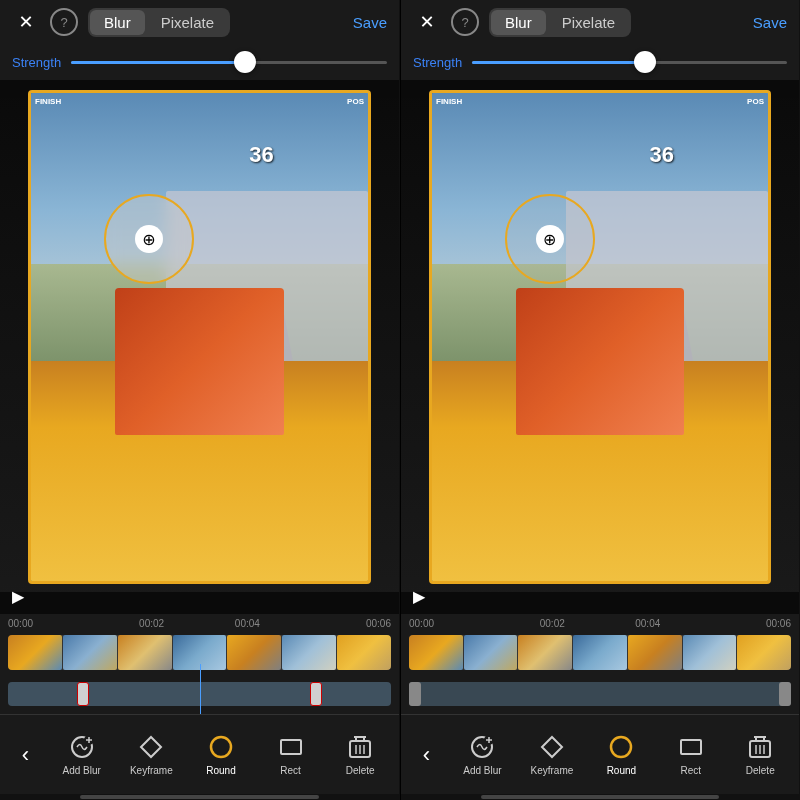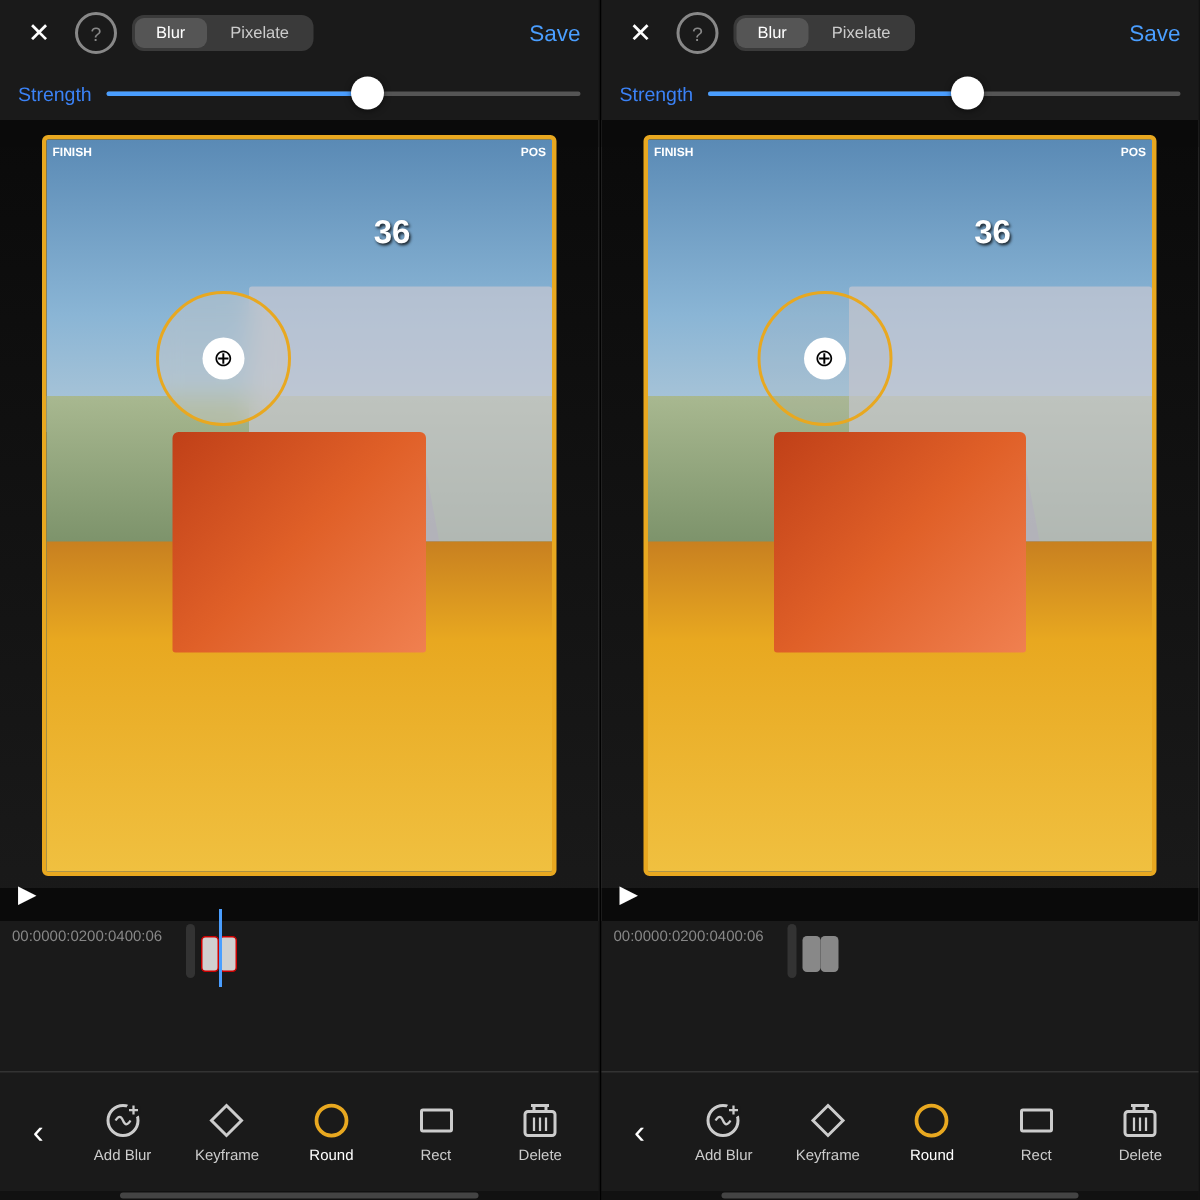--- a/index.html
+++ b/index.html
@@ -74,21 +74,21 @@
       display: flex;
       background: #3a3a3a;
       border-radius: 8px;
       padding: 2px;
       gap: 2px;
     }
 
     .tab-btn {
       padding: 4px 14px;
       border-radius: 6px;
-      font-size: 11px;
+      font-size: 15px;
       color: #ccc;
       cursor: pointer;
     }
 
     .tab-btn.active {
       background: #555;
       color: #fff;
     }
 
     .save-btn {
@@ -137,21 +137,21 @@
       position: absolute;
       top: 50%;
       transform: translateY(-50%);
       box-shadow: 0 1px 4px rgba(0,0,0,0.5);
       cursor: pointer;
     }
 
     
     .video-area {
       flex: 1;
-      background: #404040;
+      background: #8b5cf6;
       position: relative;
       overflow: hidden;
     }
 
     .video-bg {
       width: 100%;
       height: 100%;
       background: linear-gradient(180deg, #0a0a0a 0%, #1a1a1a 100%);
       position: relative;
     }
@@ -240,21 +240,21 @@
       font-size: 16px;
       cursor: pointer;
     }
 
     
     .timeline-area {
       height: 100px;
       background: #1a1a1a;
       flex-shrink: 0;
       display: flex;
-      flex-direction: row;
+      flex-direction: column;
     }
 
     .timeline-ruler {
       display: flex;
       align-items: center;
       padding: 4px 8px;
       gap: 0;
       height: 20px;
     }
 

